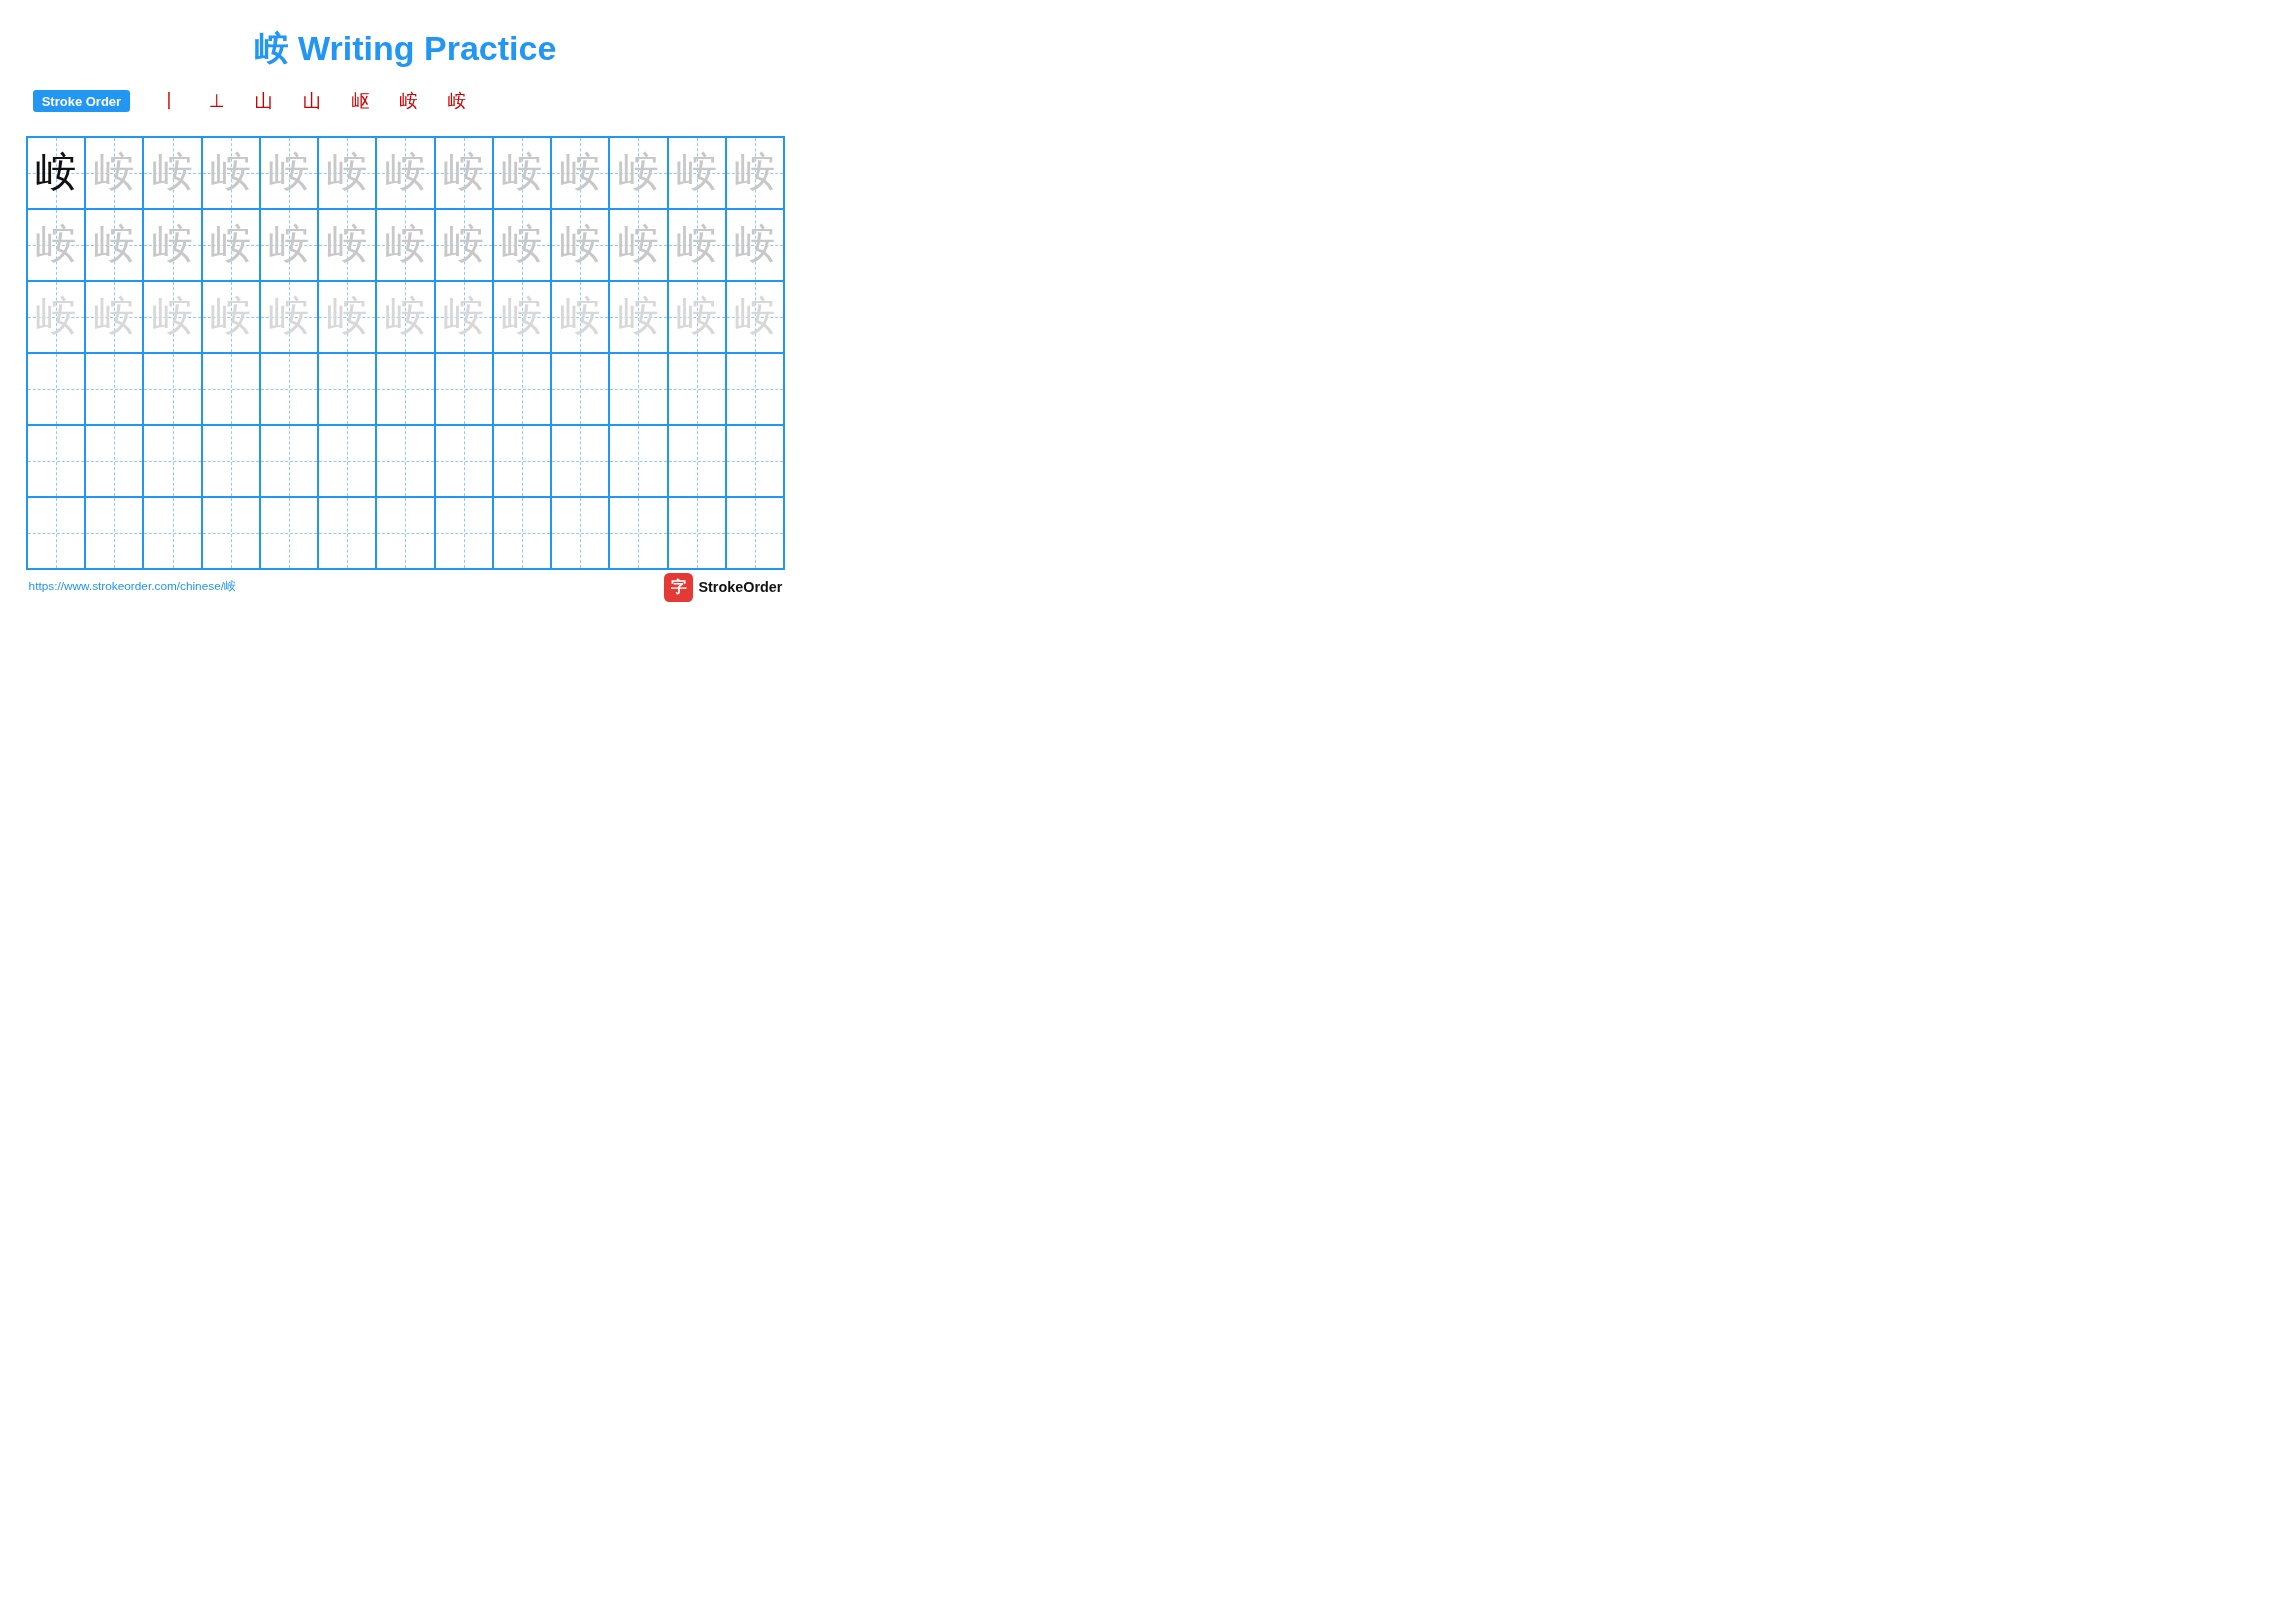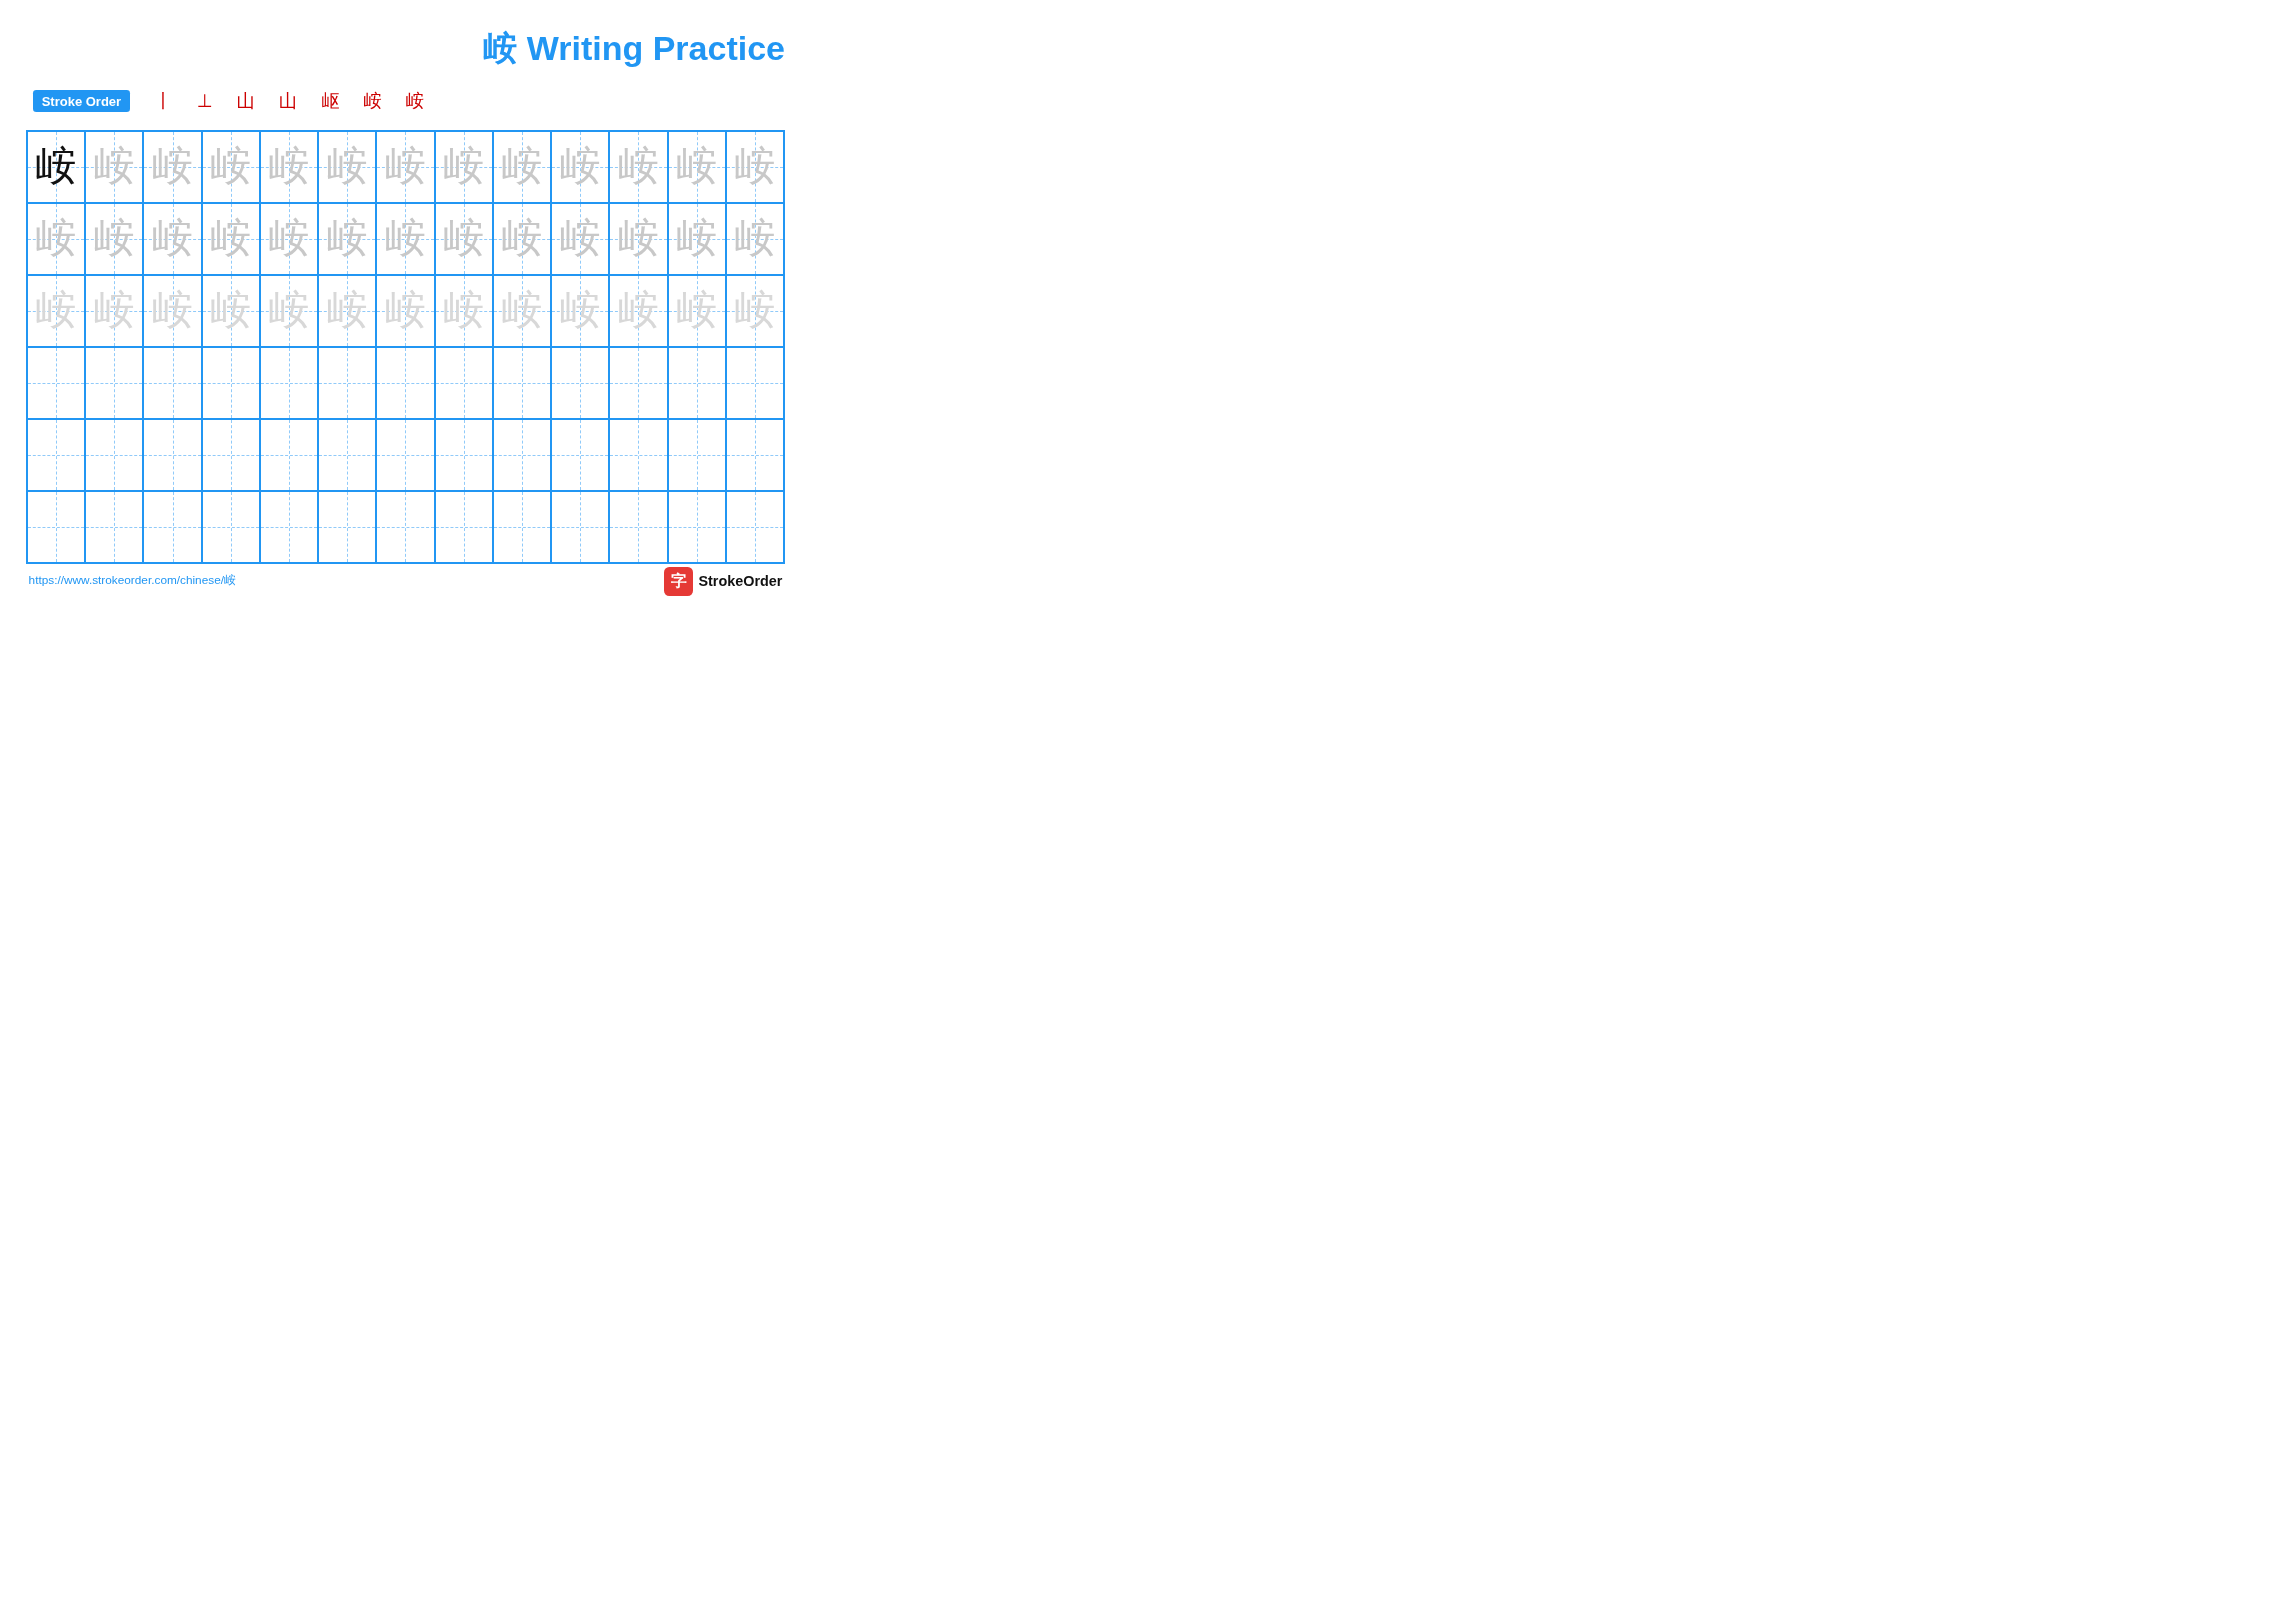--- a/index.html
+++ b/index.html
@@ -6,33 +6,33 @@
     body {
       background: #fff;
       font-family: Arial, sans-serif;
       width: 811px;
       min-height: 576px;
       position: relative;
       padding: 19.6px 26px;
     }
 
     .page-title {
-      text-align: right;
+      text-align: center;
       font-size: 34px;
       font-weight: bold;
       color: #2196F3;
       margin-bottom: 18.3px;
       margin-top: 6.5px;
     }
 
     .stroke-order-row {
       display: flex;
       align-items: center;
-      gap: 24px;
-      margin-bottom: 18px;
+      gap: 30px;
+      margin-bottom: 24px;
       margin-left: 6.5px;
     }
 
     .stroke-order-badge {
       background: #2196F3;
       color: #fff;
       font-size: 13px;
       font-weight: bold;
       padding: 3.3px 9.2px;
       border-radius: 3.3px;

